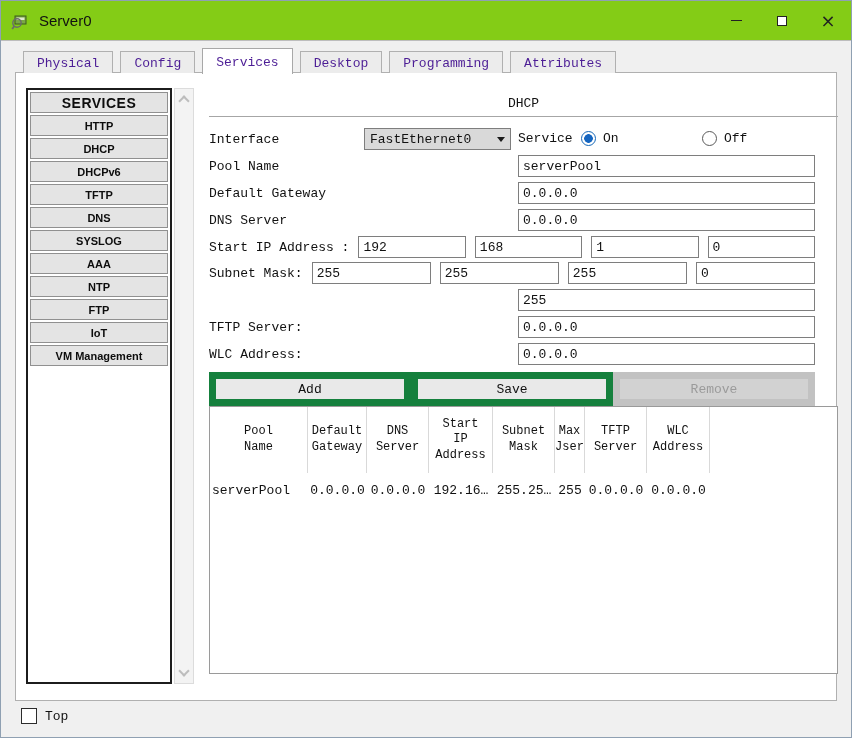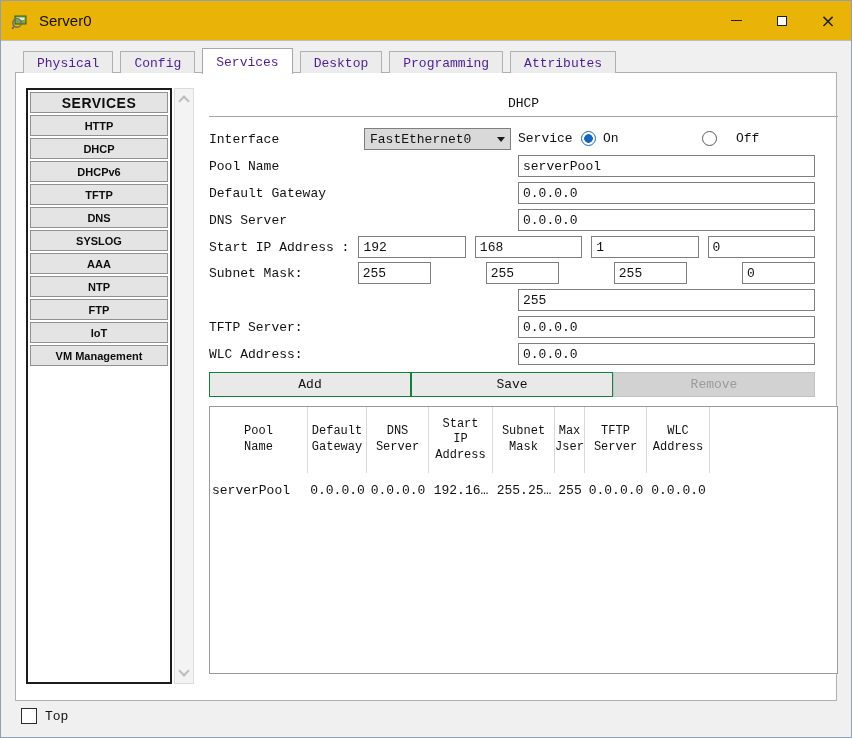--- a/index.html
+++ b/index.html
@@ -6,21 +6,21 @@
   html,body { background:#cfcfcf; }
   .window {
     position:relative; width:852px; height:738px;
     background:#f0f0f0; border:1px solid #8fa0b2;
     font-family:"Liberation Mono","DejaVu Sans Mono",monospace;
     overflow:hidden;
   }
   
   .titlebar {
     position:absolute; left:0; top:0; width:100%; height:40px;
-    background:#eab308; border-bottom:1px solid #bdbdbd;
+    background:#84cc16; border-bottom:1px solid #bdbdbd;
     display:flex; align-items:center;
   }
   .title-icon { margin-left:10px; width:20px; height:20px; }
   .title-text {
     margin-left:8px; font-family:"Liberation Sans","DejaVu Sans",sans-serif;
     font-size:15px; color:#111;
   }
   .win-controls { margin-left:auto; display:flex; align-items:center; height:100%; }
   .win-btn {
     width:46px; height:100%; display:flex; align-items:center; justify-content:center;
@@ -94,25 +94,25 @@
     margin-left:auto; width:0; height:0;
     border-left:4px solid transparent; border-right:4px solid transparent;
     border-top:5px solid #1a1a1a;
   }
   .svc-label { position:absolute; left:309px; top:3px; }
   .radio { position:absolute; top:3px; width:15px; height:15px; border-radius:50%; background:#fff; border:1px solid #5a5a5a; cursor:pointer; }
   .radio.on  { left:372px; border-color:#1467b8; background:radial-gradient(circle,#1565c0 0 4px,#ffffff 4.6px); }
   .radio.off { left:493px; }
   .radio-label { position:absolute; top:3px; }
   .radio-label.on  { left:394px; }
-  .radio-label.off { left:515px;margin-left:12px; }
+  .radio-label.off { left:515px; }
   
   .btnrow { position:absolute; top:282px; left:0; width:606px; display:flex; }
   .pt-btn {
-    flex:1; height:25px; background:#e9e9e9; border:1px solid #15803d;
+    flex:1; height:34px; background:#e9e9e9; border:7px solid #15803d;
     font:13px "Liberation Mono","DejaVu Sans Mono",monospace; color:#111;
     display:flex; align-items:center; justify-content:center; cursor:pointer;
   }
   .pt-btn + .pt-btn { margin-left:0; }
   .pt-btn.disabled { background:#d2d2d2; border-color:#c2c2c2; color:#9b9b9b; cursor:default; }
   
   .pool-table {
     position:absolute; top:316px; left:0; width:629px; height:268px;
     border:1px solid #9a9a9a; background:#fff; overflow:hidden;
   }
@@ -225,21 +225,21 @@
       </div>
 
       <div class="frow" style="top:146px;">
         <span class="flabel">Start IP Address :</span>
         <input class="octet" value="192" style="">
         <input class="octet" value="168" style="">
         <input class="octet" value="1" style="">
         <input class="octet" value="0" style="">
       </div>
 
-      <div class="frow" style="top:172px;gap:46px;">
+      <div class="frow" style="top:172px;">
         <span class="flabel">Subnet Mask:</span>
         <input class="octet" value="255" style="">
         <input class="octet" value="255" style="">
         <input class="octet" value="255" style="">
         <input class="octet" value="0" style="">
       </div>
 
       <div class="frow" style="top:199px;">
         <input class="tinput" value="255" style="">
       </div>

